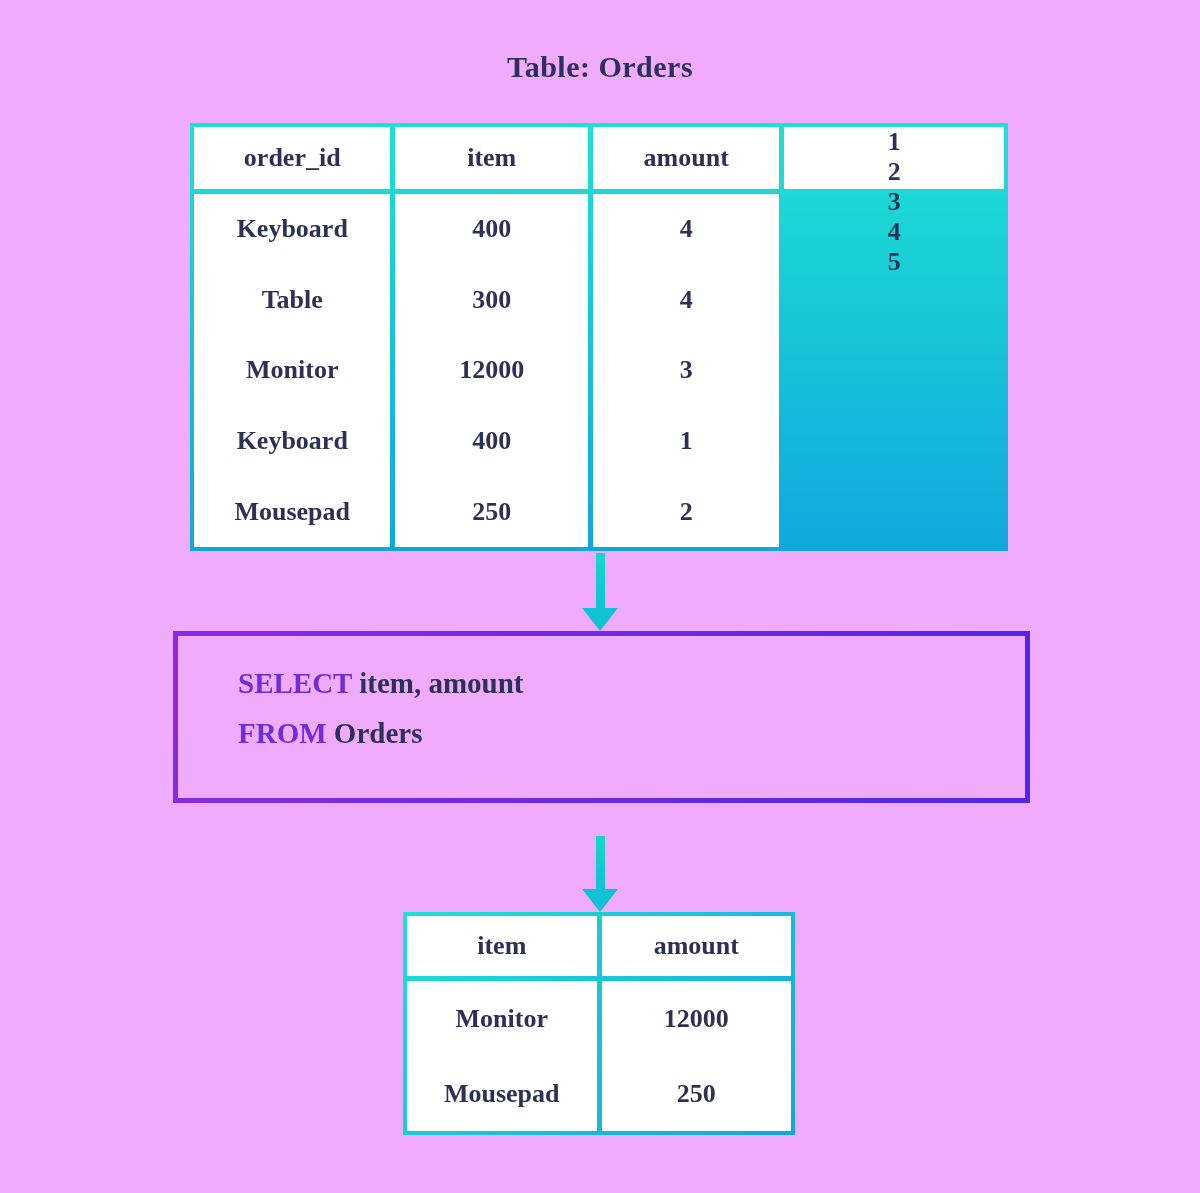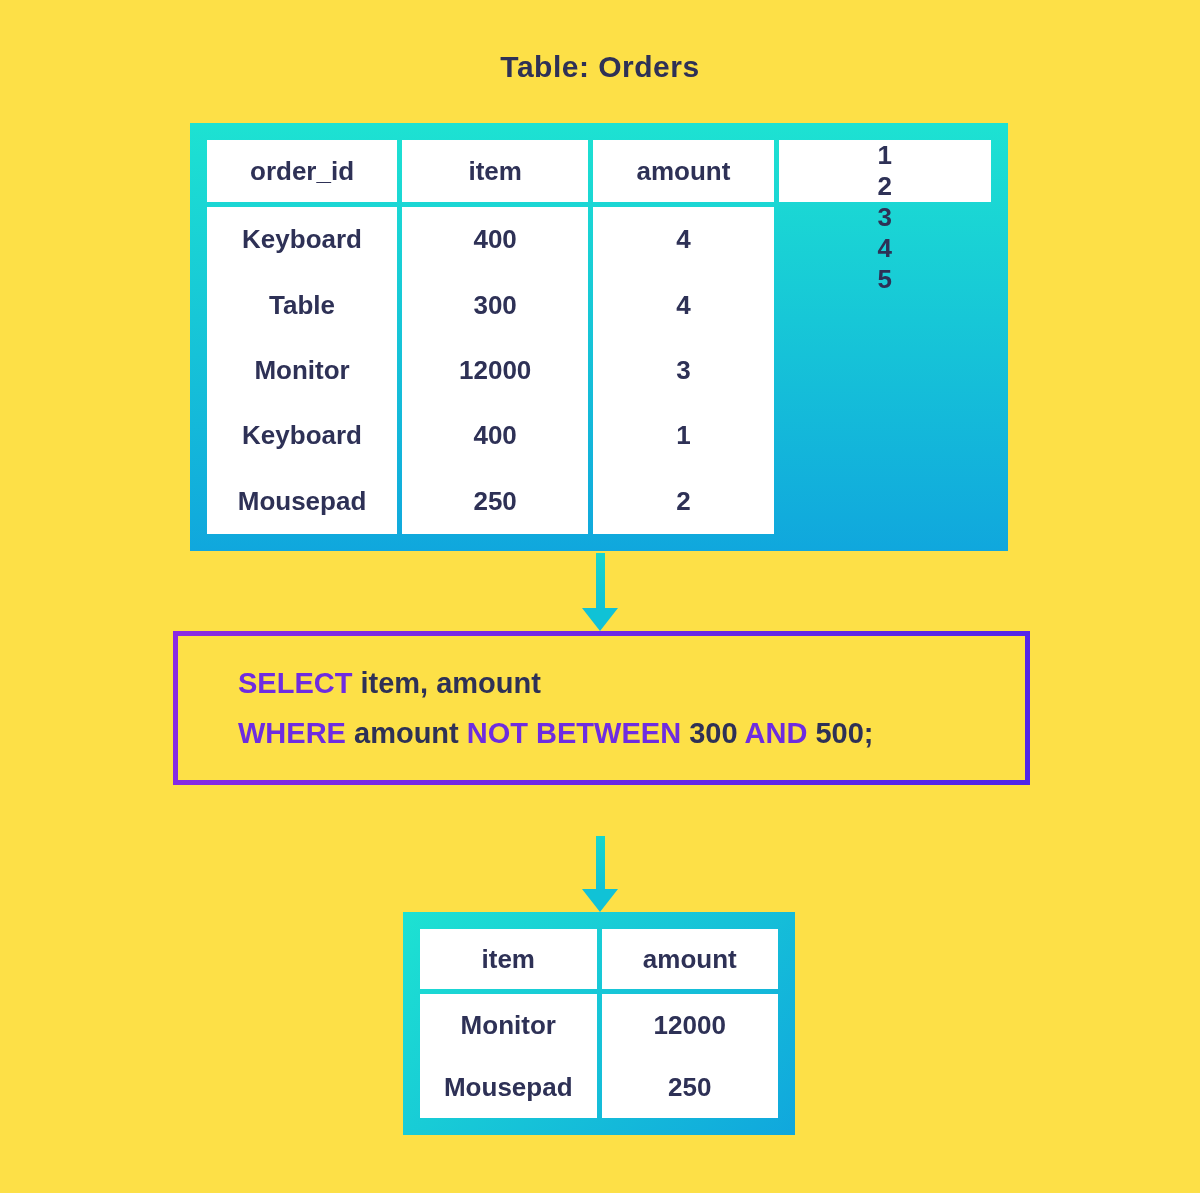--- a/index.html
+++ b/index.html
@@ -1,21 +1,21 @@
 <!DOCTYPE html>
 <html style="--text: #2e3156; --keyword: #6e2ce0; --tbl-start: #1de2d2; --tbl-end: #10a7dd; --qb-start: #8b2be2; --qb-end: #4f25e8; --arrow-start: #16d6cc; --arrow-end: #10c2d6;"><head>
 <meta charset="utf-8">
 <style>
   html, body { margin: 0; padding: 0; background: #ffffff; }
   .canvas {
     position: relative;
     width: 1200px;
     height: 1193px;
-    background: #fde047;
-    font-family: Liberation Sans, sans-serif;
+    background: #f0abfc;
+    font-family: Liberation Serif, serif;
     font-weight: bold;
     color: var(--text, #2e3156);
     overflow: hidden;
   }
 
   .title {
     position: absolute;
     top: 50px;
     left: 0;
     width: 100%;
@@ -23,21 +23,21 @@
     font-size: 30px;
     letter-spacing: 0.5px;
     color: var(--text, #2e3156);
   }
 
   
   .dtable {
     position: absolute;
     display: grid;
     box-sizing: border-box;
-    padding: 17px;
+    padding: 4px;
     gap: 5px;
   }
   .dtable .cell { background: #ffffff; }
   .dtable .cell.head {
     display: flex;
     align-items: center;
     justify-content: center;
     font-size: 26px;
   }
   .dtable .cell.data {
@@ -82,21 +82,21 @@
     border-left: 18px solid transparent;
     border-right: 18px solid transparent;
     border-top: 23px solid var(--arrow-end, #10c2d6);
   }
   #arrow-top    { left: 582px; top: 553px; height: 78px; }
   #arrow-bottom { left: 582px; top: 836px; height: 76px; }
 
   .query-box {
     position: absolute;
     left: 173px; top: 631px;
-    width: 857px; height: 154px;
+    width: 857px; height: 172px;
     box-sizing: border-box;
     border: 5px solid;
     border-image: linear-gradient(120deg, var(--qb-start, #8b2be2), var(--qb-end, #4f25e8)) 1;
     padding: 22px 10px 0 60px;
     font-size: 29px;
     line-height: 50px;
   }
   .qline { white-space: pre-wrap; }
   .qline .kw    { color: var(--keyword, #6e2ce0); }
   .qline .plain { color: var(--text, #2e3156); }
@@ -142,21 +142,21 @@
       </div>
     </div>
 
   <div class="arrow" id="arrow-top">
     <div class="stem"></div>
     <div class="head"></div>
   </div>
 
   <div class="query-box" id="query-box">
       <div class="qline"><span class="kw">SELECT</span><span class="plain"> item, amount</span></div>
-      <div class="qline"><span class="kw">WHERE</span><span class="plain"> amount </span><span class="kw">NOT BETWEEN</span><span class="plain"> 300 </span><span class="kw">AND</span><span class="plain"> 500;</span></div>
+      <div class="qline"><span class="kw">FROM</span><span class="plain"> Orders</span></div>
     </div>
 
   <div class="arrow" id="arrow-bottom">
     <div class="stem"></div>
     <div class="head"></div>
   </div>
 
   <div class="dtable" id="result-table">
       <div class="cell head">item</div>
       <div class="cell head">amount</div>

